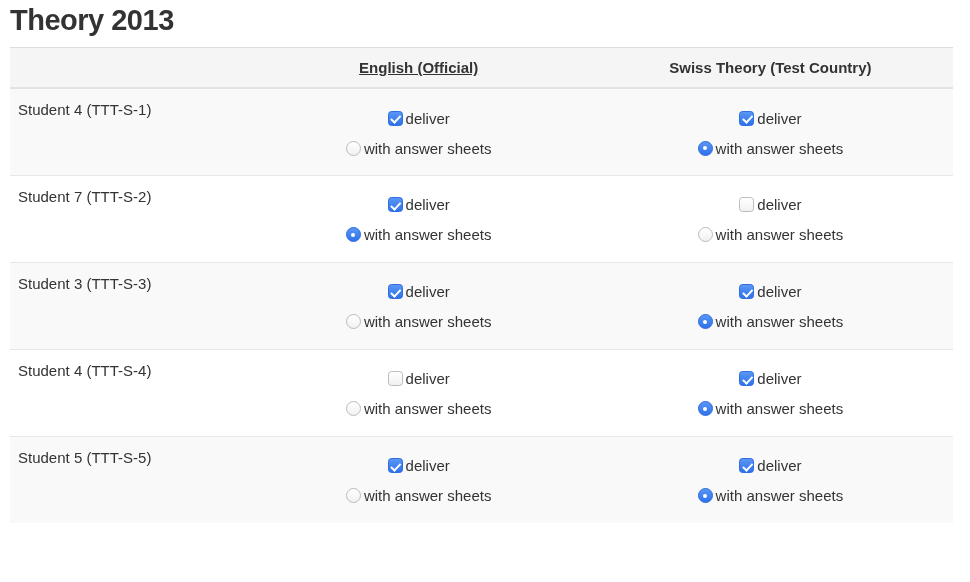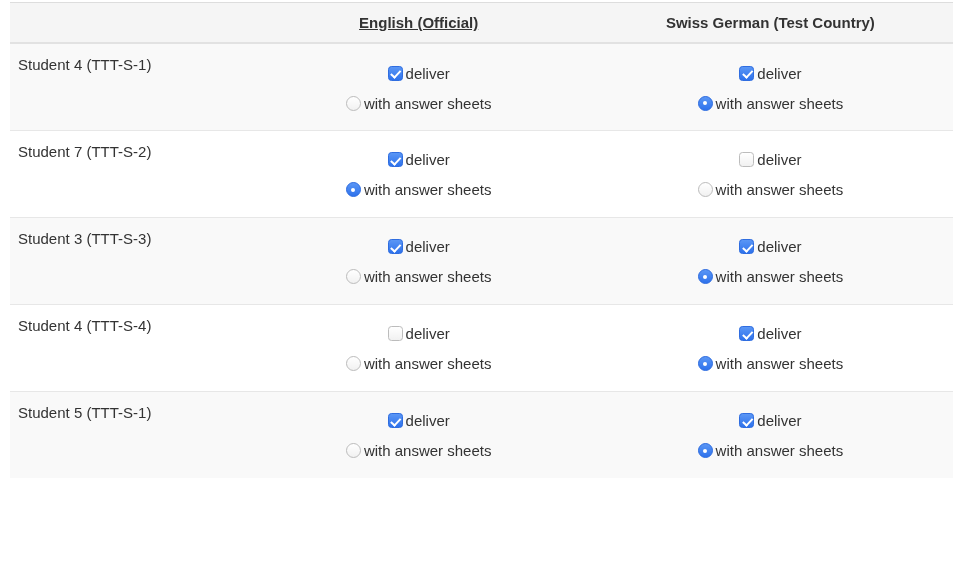--- a/index.html
+++ b/index.html
@@ -120,27 +120,28 @@
     border: 1px solid #3b639e;
     border-radius: 4px;
     padding: 7px 13px;
     cursor: pointer;
   }
 </style>
 </head>
 <body>
 
 <div class="page">
+  <h1 class="page-title">Theory 2013</h1>
 
   <table class="delivery-table">
     <thead>
       <tr>
         <th class="col-student"></th>
         <th class="col-lang">English (Official)</th>
-        <th class="col-lang-last">Swiss German (Test Country)</th>
+        <th class="col-lang-last">Swiss Theory (Test Country)</th>
       </tr>
     </thead>
     <tbody id="rows-body">
         <tr>
           <td class="student-cell">Student 4 (TTT-S-1)</td>
           <td class="lang-cell">
             <label class="opt">
               <input type="checkbox" checked="" style="">
               <span>deliver</span>
             </label>
@@ -223,21 +224,21 @@
               <input type="checkbox" checked="" style="">
               <span>deliver</span>
             </label>
             <label class="opt">
               <input type="radio" name="as-3-swiss_german" checked="" style="">
               <span>with answer sheets</span>
             </label>
           </td>
         </tr>
         <tr>
-          <td class="student-cell">Student 5 (TTT-S-1)</td>
+          <td class="student-cell">Student 5 (TTT-S-5)</td>
           <td class="lang-cell">
             <label class="opt">
               <input type="checkbox" checked="" style="">
               <span>deliver</span>
             </label>
             <label class="opt">
               <input type="radio" name="as-4-english" style="">
               <span>with answer sheets</span>
             </label>
           </td>

